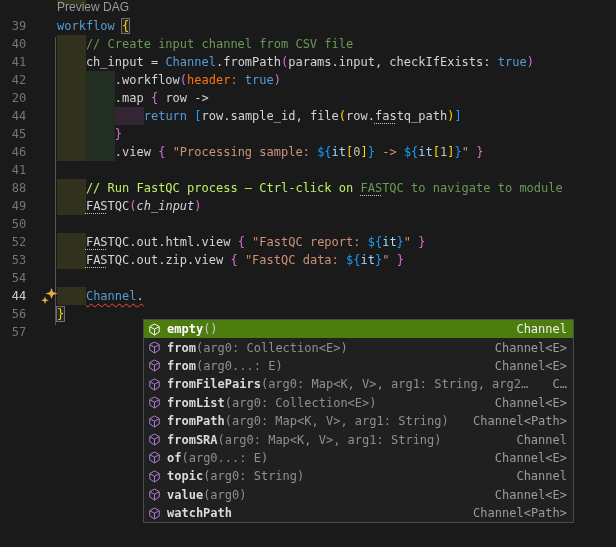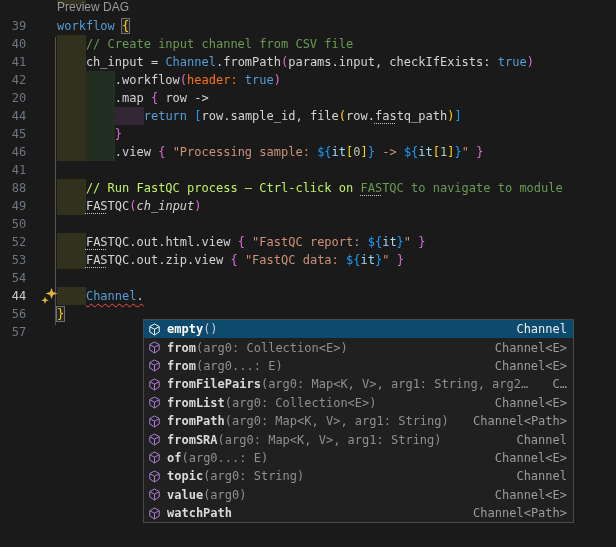--- a/index.html
+++ b/index.html
@@ -137,21 +137,21 @@
       <div class="code-line">
         <div class="line-num">56</div>
         <div class="line-text"><span class="match-box" style="color: rgb(255, 215, 0);">}</span></div>
       </div>
       <div class="code-line">
         <div class="line-num">57</div>
         <div class="line-text"></div>
       </div>
     </div>
   <div id="suggest">
-      <div class="suggest-row selected" style="background: #0c4a6e;">
+      <div class="suggest-row selected" style="background: #4d7c0f;">
         <svg viewBox="0 0 16 16" class="s-icon">
           <path d="M8 1.2 L13.8 4.4 V11 L8 14.8 L2.2 11 V4.4 Z M2.4 4.7 L8 7.6 L13.6 4.7 M8 7.6 V14.4" fill="none" stroke="#ffffff" stroke-width="1.2" stroke-linejoin="round"></path>
         </svg>
         <span class="s-label">empty</span>
         <span class="s-detail">()</span>
         <span class="s-type">Channel</span>
       </div>
       <div class="suggest-row">
         <svg viewBox="0 0 16 16" class="s-icon">
           <path d="M8 1.2 L13.8 4.4 V11 L8 14.8 L2.2 11 V4.4 Z M2.4 4.7 L8 7.6 L13.6 4.7 M8 7.6 V14.4" fill="none" stroke="#b180d7" stroke-width="1.2" stroke-linejoin="round"></path>

